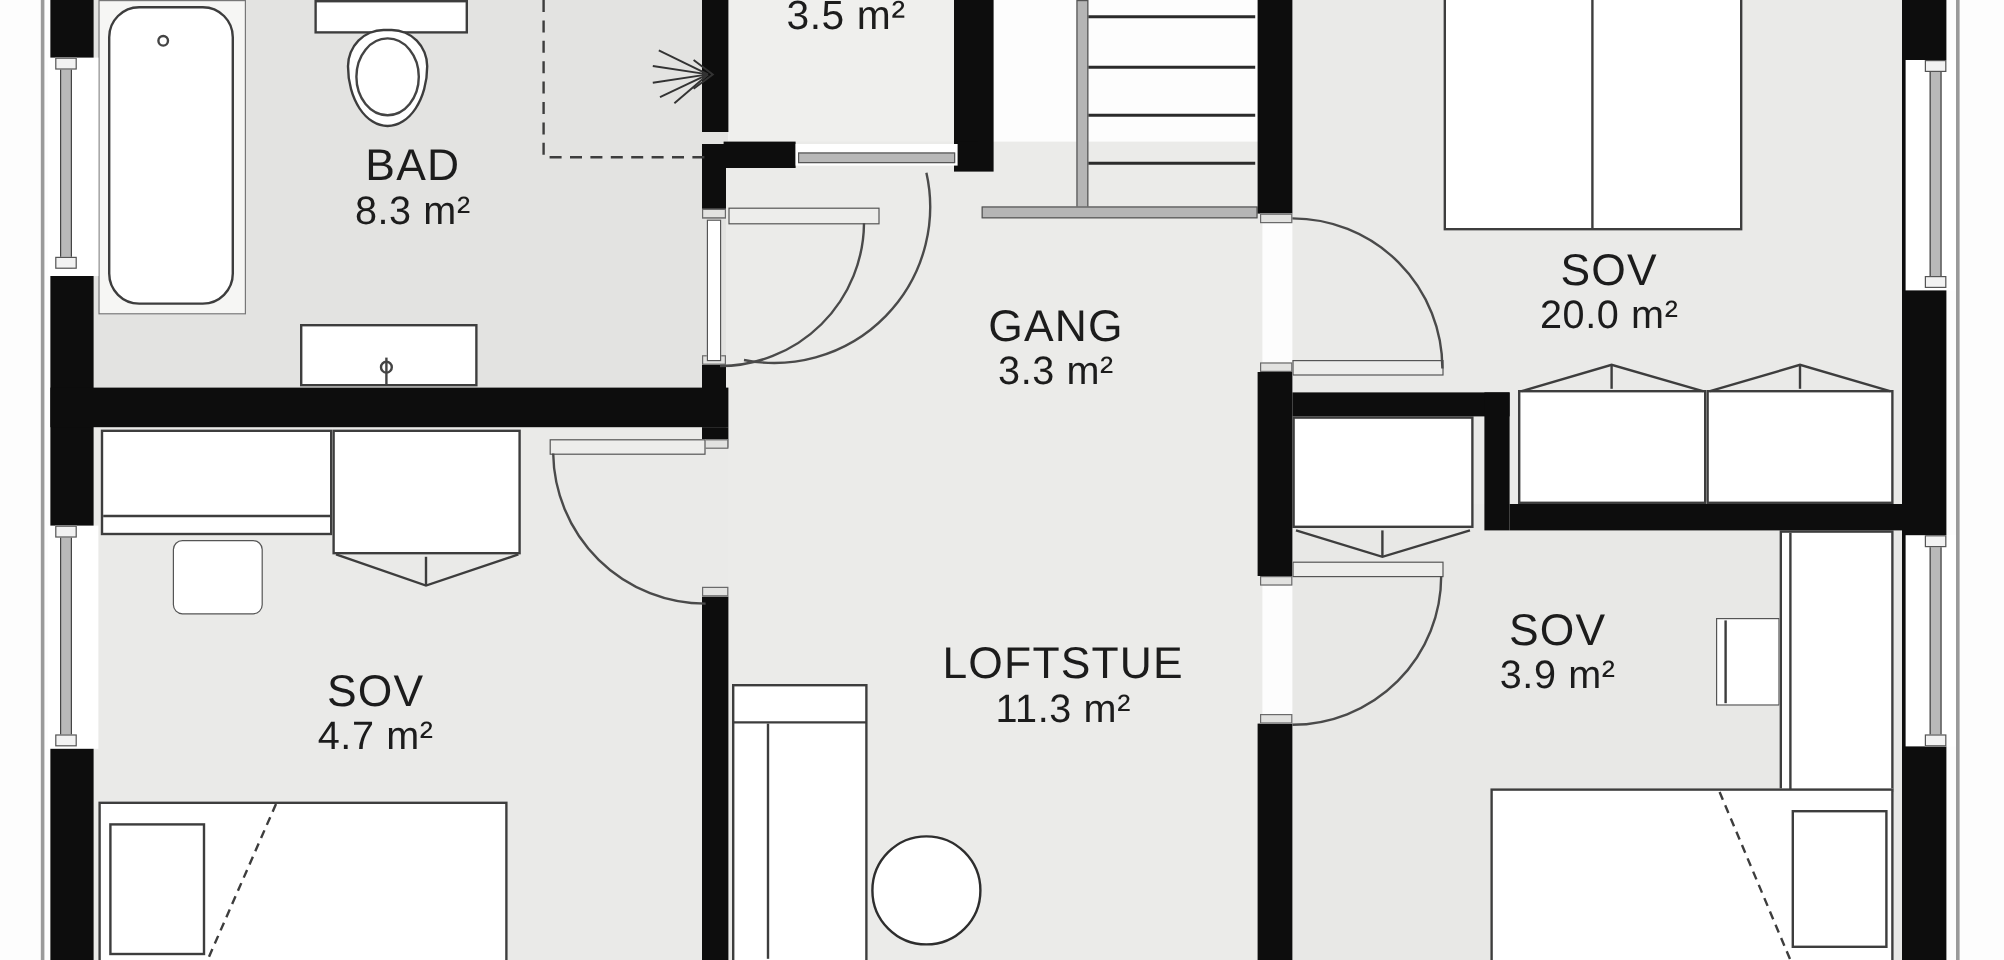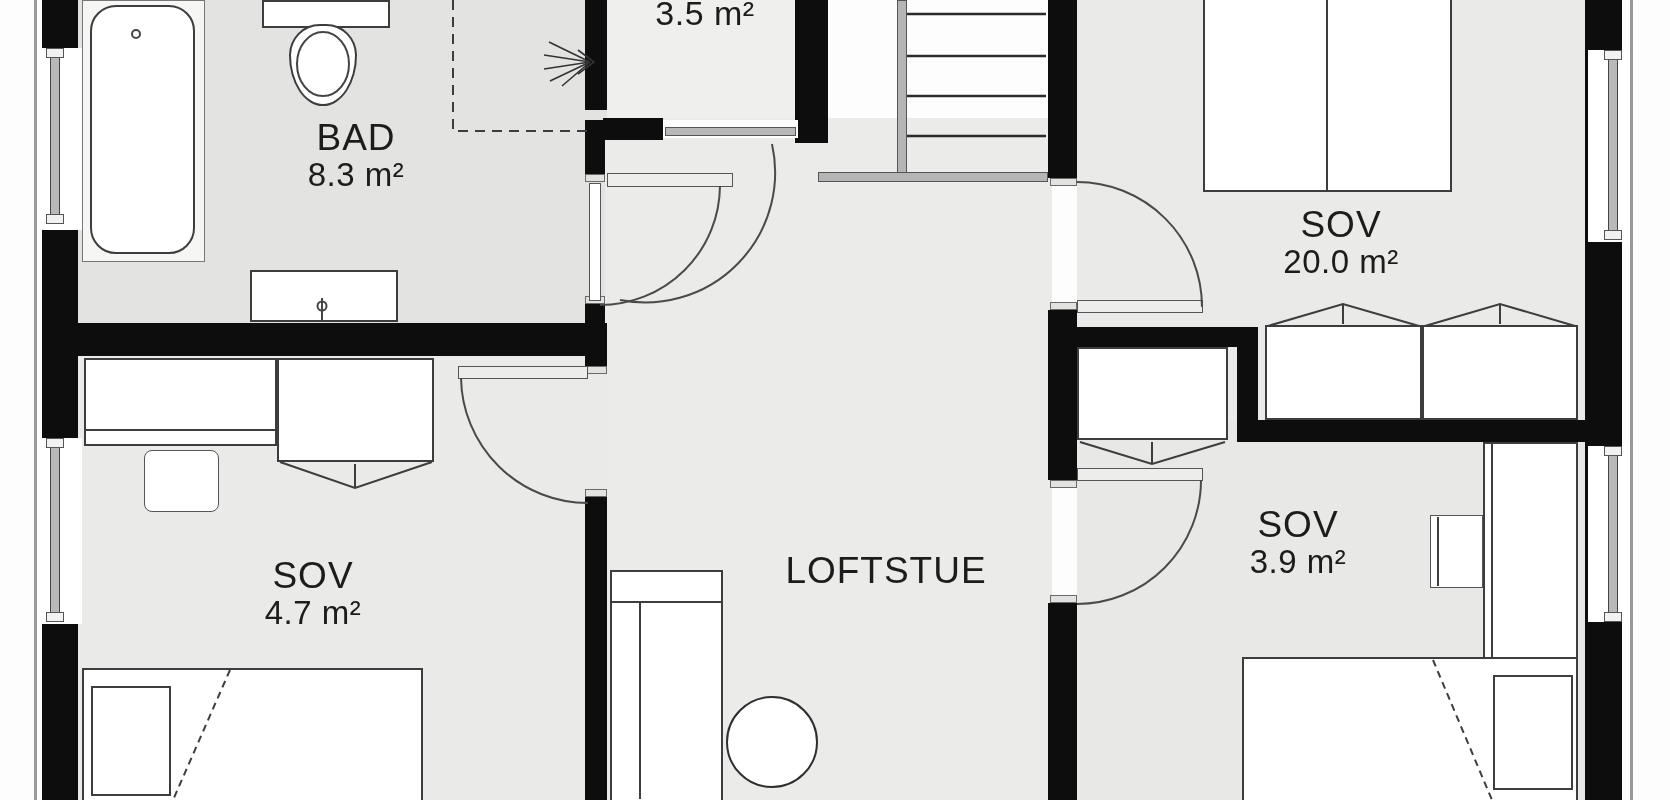--- a/index.html
+++ b/index.html
@@ -188,42 +188,47 @@
     </g>
 
     <g stroke="#444" stroke-width="2" fill="none">
       <circle cx="136" cy="34" r="4"></circle>
       <ellipse cx="323" cy="64" rx="26" ry="32"></ellipse>
       <circle cx="322" cy="306" r="4.5"></circle>
       <line x1="322" y1="298" x2="322" y2="320"></line>
     </g>
   </svg>
 
-  <div class="label" style="left:356px;top:156px;">
+  <div class="label" style="left:344px;top:156px;">
     <div class="rname">BAD</div>
     <div class="rarea">8.3 m²</div>
   </div>
 
   <div class="label" style="left:705px;top:14px;">
     <div class="rarea" style="font-size:34px;">3.5 m²</div>
   </div>
 
+  <div class="label" style="left:880px;top:290px;">
+    <div class="rname">GANG</div>
+    <div class="rarea">3.3 m²</div>
+  </div>
 
   <div class="label" style="left:1341px;top:243px;">
     <div class="rname">SOV</div>
     <div class="rarea">20.0 m²</div>
   </div>
 
   <div class="label" style="left:313px;top:594px;">
     <div class="rname">SOV</div>
     <div class="rarea">4.7 m²</div>
   </div>
 
   <div class="label" style="left:886px;top:571px;">
     <div class="rname">LOFTSTUE</div>
+    <div class="rarea">11.3 m²</div>
   </div>
 
   <div class="label" style="left:1298px;top:543px;">
     <div class="rname">SOV</div>
     <div class="rarea">3.9 m²</div>
   </div>
 
 </div>
 
 </body></html>

